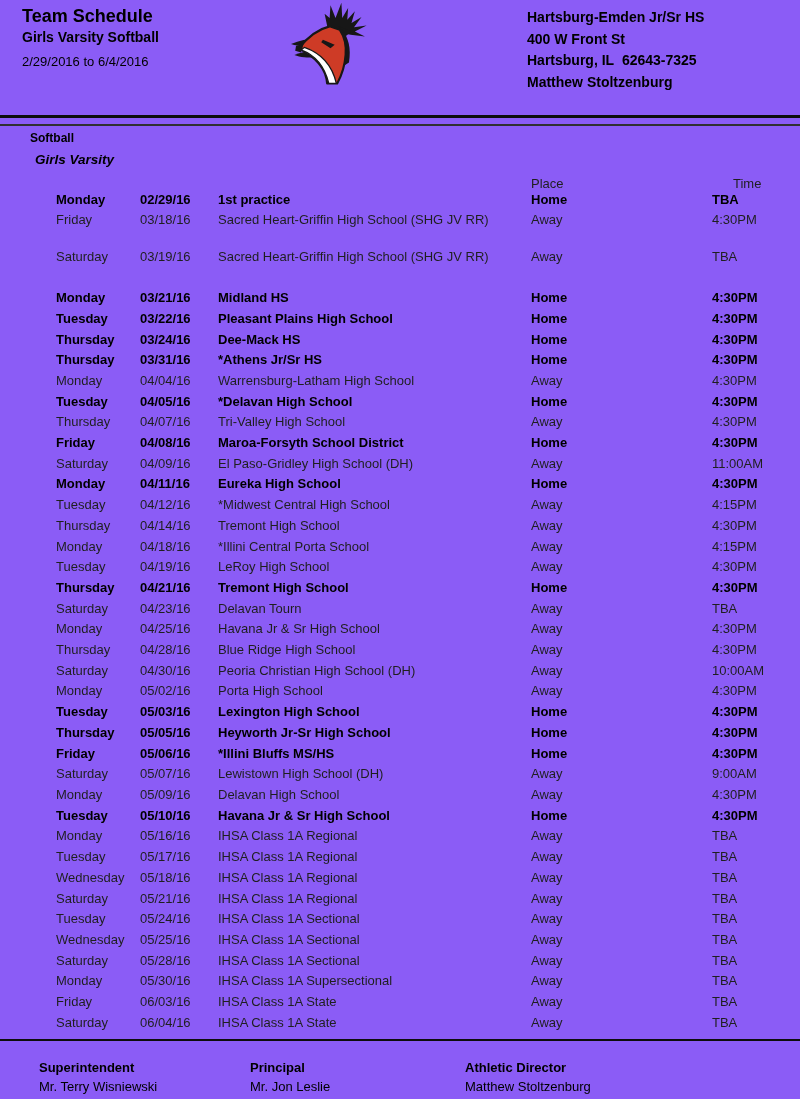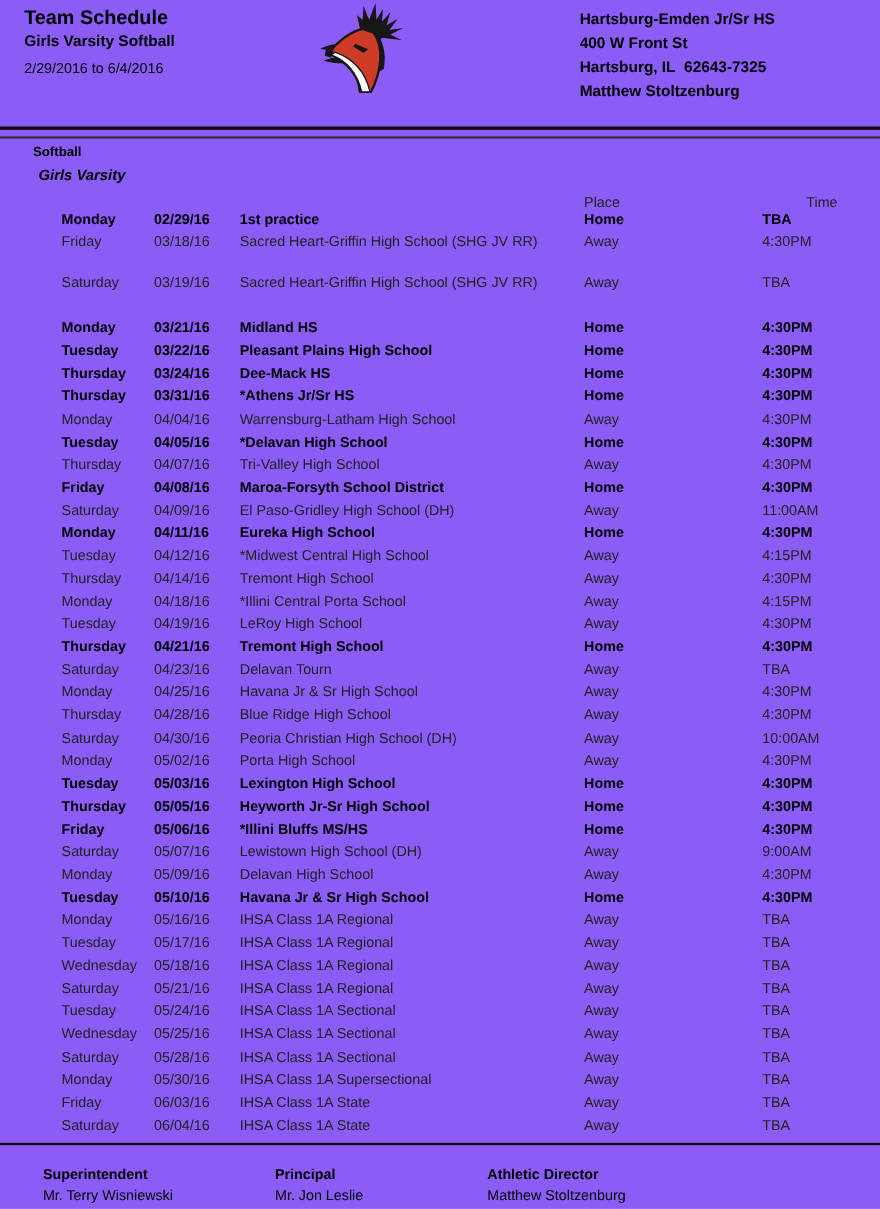--- a/index.html
+++ b/index.html
@@ -41,32 +41,32 @@
   .ch-time  { left: 733px; }
 
   .rows { position: absolute; left: 0; top: 190.5px; width: 800px; }
   .sched-row { position: relative; height: 20.71px; font-size: 13px; font-weight: 400; color: #1f1f1f; padding-left: 44px; }
   .sched-row.bold { font-weight: 700; color: #000; }
   .sched-row span { position: absolute; top: 1px; white-space: nowrap; }
   .c-day   { left: 56px; }
   .c-date  { left: 140px; }
   .c-event { left: 218px; }
   .c-place { left: 531px; }
-  .c-time  { left: 693px; }
+  .c-time  { left: 712px; }
   
   .rows .sched-row:nth-of-type(2) { margin-bottom: 16px; }
   .rows .sched-row:nth-of-type(3) { margin-bottom: 20.5px; }
 
   
   .foot-rule { position: absolute; left: 0; top: 1039px; width: 800px; height: 2.4px; background: #0d0d0d; }
   .footer { position: absolute; left: 0; top: 1060px; width: 800px; font-size: 13px; }
   .f-col { position: absolute; top: 0; }
   .footer .f-col:nth-of-type(1) { left: 39px; }
   .footer .f-col:nth-of-type(2) { left: 250px; text-align: right; }
-  .footer .f-col:nth-of-type(3) { left: 443px; }
+  .footer .f-col:nth-of-type(3) { left: 465px; }
   .f-label { font-weight: 700; white-space: nowrap; }
   .f-name  { position: absolute; top: 19px; left: 0; font-weight: 400; white-space: nowrap; }
 </style>
 </head>
 <body>
 
 <div class="page">
 
   <div class="header-left">
     <div class="hl-title">Team Schedule</div>

